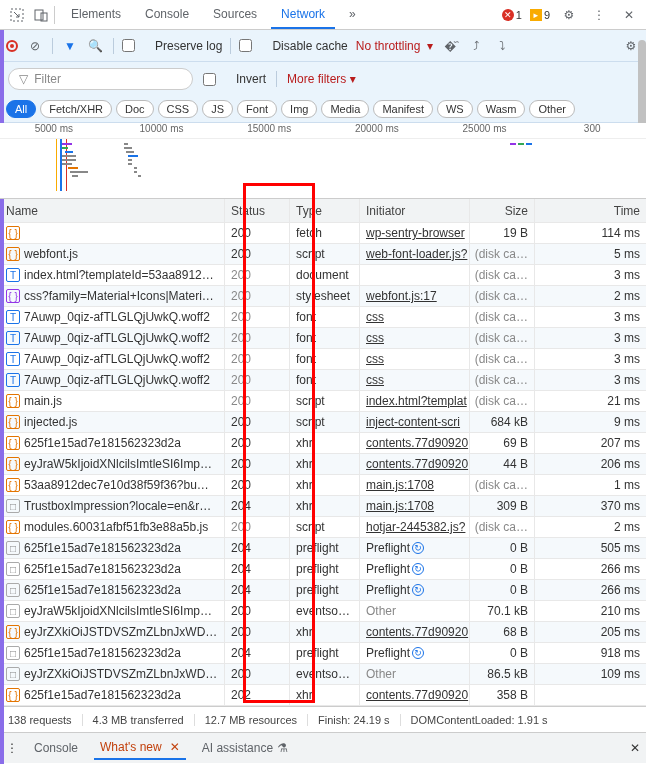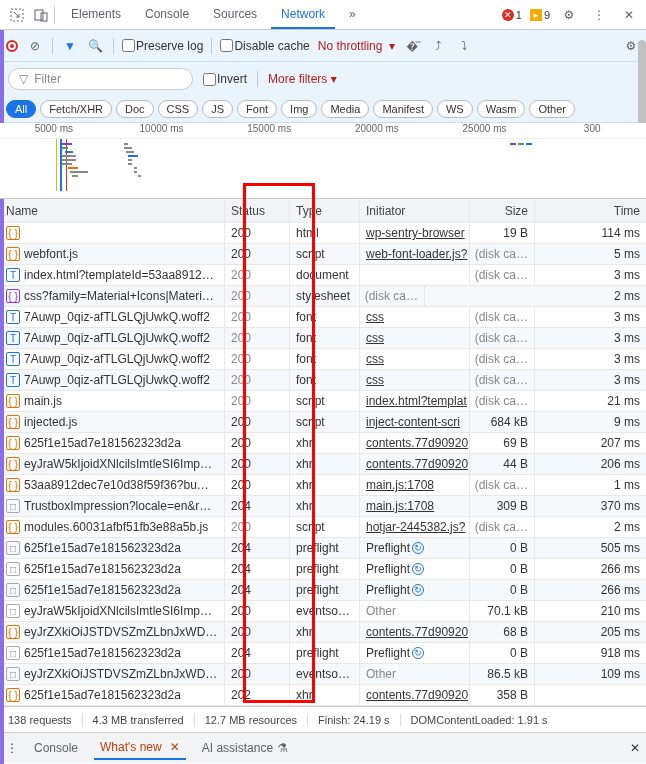--- a/index.html
+++ b/index.html
@@ -9,21 +9,21 @@
 .tabs{display:flex;gap:4px;margin-left:4px}
 .tab{padding:6px 10px;color:#5f6368;cursor:pointer}
 .tab.active{color:#1a73e8;border-bottom:2px solid #1a73e8}
 .topright{margin-left:auto;display:flex;align-items:center;gap:8px}
 .badge{display:flex;align-items:center;gap:2px;font-size:11px}
 .badge .circ{width:12px;height:12px;border-radius:50%;display:flex;align-items:center;justify-content:center;font-size:9px;color:#fff}
 .toolbar{display:flex;align-items:center;height:32px;background:#eaf4fc;border-bottom:1px solid #cde;padding:0 6px;gap:8px}
 .rec{width:12px;height:12px;border:2px solid #d93025;border-radius:50%;position:relative}
 .rec::after{content:'';position:absolute;inset:2px;background:#d93025;border-radius:50%}
 .tbico{color:#5f6368;cursor:pointer;width:18px;display:flex;justify-content:center}
-.cb{display:flex;align-items:center;gap:1px;color:#333}
+.cb{display:flex;align-items:center;gap:20px;color:#333}
 .cb input{width:13px;height:13px}
 .dd{color:#b91c1c;cursor:pointer}
 .filterbar{display:flex;align-items:center;height:34px;background:#eaf4fc;padding:0 8px;gap:10px}
 .filterbox{background:#fff;border:1px solid #ccc;border-radius:14px;padding:3px 10px;display:flex;align-items:center;gap:6px;width:185px;color:#888}
 .chips{display:flex;gap:4px;padding:4px 6px;background:#eaf4fc;flex-wrap:wrap;border-bottom:1px solid #cde}
 .chip{border:1px solid #bbb;border-radius:10px;padding:2px 8px;font-size:11px;background:#fff;cursor:pointer}
 .chip.active{background:#1a73e8;color:#fff;border-color:#1a73e8}
 .timeline{height:76px;border-bottom:1px solid #ccc;position:relative;background:#fff}
 .tlhead{display:flex;font-size:10px;color:#666;height:16px;border-bottom:1px solid #eee}
 .tlhead span{flex:1;text-align:center}
@@ -199,21 +199,21 @@
     <div class="gcell c-init">Initiator</div>
     <div class="gcell c-size">Size</div>
     <div class="gcell c-time">Time</div>
   </div>
   <div id="gridbody">
       <div class="grow">
         <div class="gcell c-name">
           <span class="ico i-or">{ }</span>
         </div>
         <div class="gcell c-status ">200</div>
-        <div class="gcell c-type">html</div>
+        <div class="gcell c-type">fetch</div>
         <div class="gcell c-init">
           <span class="lnk">wp-sentry-browser</span>
         </div>
         <div class="gcell c-size ">19 B</div>
         <div class="gcell c-time">114 ms</div>
       </div>
       <div class="grow">
         <div class="gcell c-name">
           <span class="ico i-or">{ }</span>
           <span>webfont.js</span>
@@ -237,20 +237,23 @@
         <div class="gcell c-size gray">(disk ca…</div>
         <div class="gcell c-time">3 ms</div>
       </div>
       <div class="grow">
         <div class="gcell c-name">
           <span class="ico i-pu">{ }</span>
           <span>css?family=Material+Icons|Materi…</span>
         </div>
         <div class="gcell c-status gray">200</div>
         <div class="gcell c-type">stylesheet</div>
+        <div class="gcell c-init">
+          <span class="lnk">webfont.js:17</span>
+        </div>
         <div class="gcell c-size gray">(disk ca…</div>
         <div class="gcell c-time">2 ms</div>
       </div>
       <div class="grow">
         <div class="gcell c-name">
           <span class="ico i-bl">T</span>
           <span>7Auwp_0qiz-afTLGLQjUwkQ.woff2</span>
         </div>
         <div class="gcell c-status gray">200</div>
         <div class="gcell c-type">font</div>

